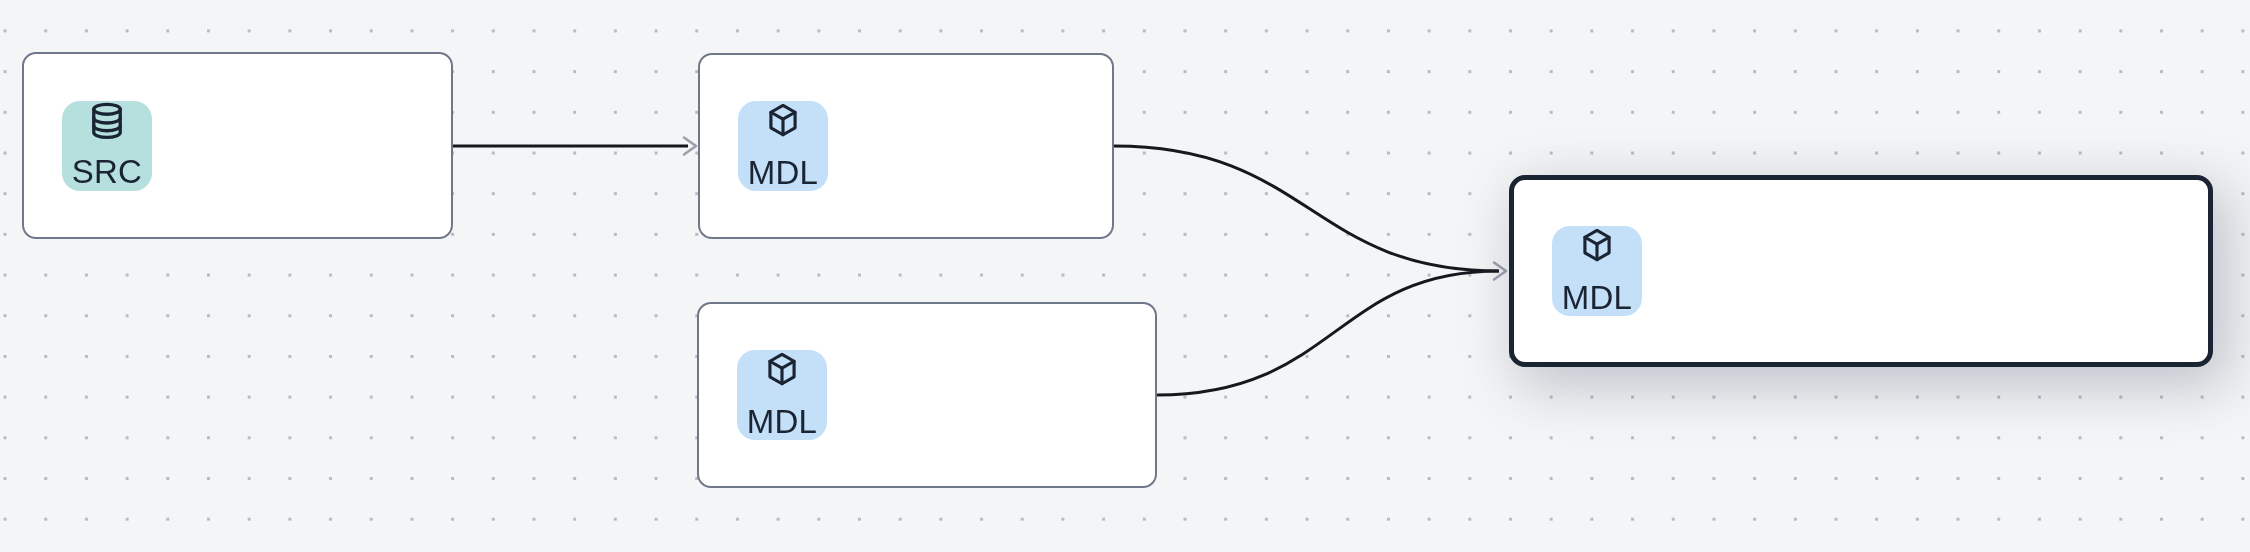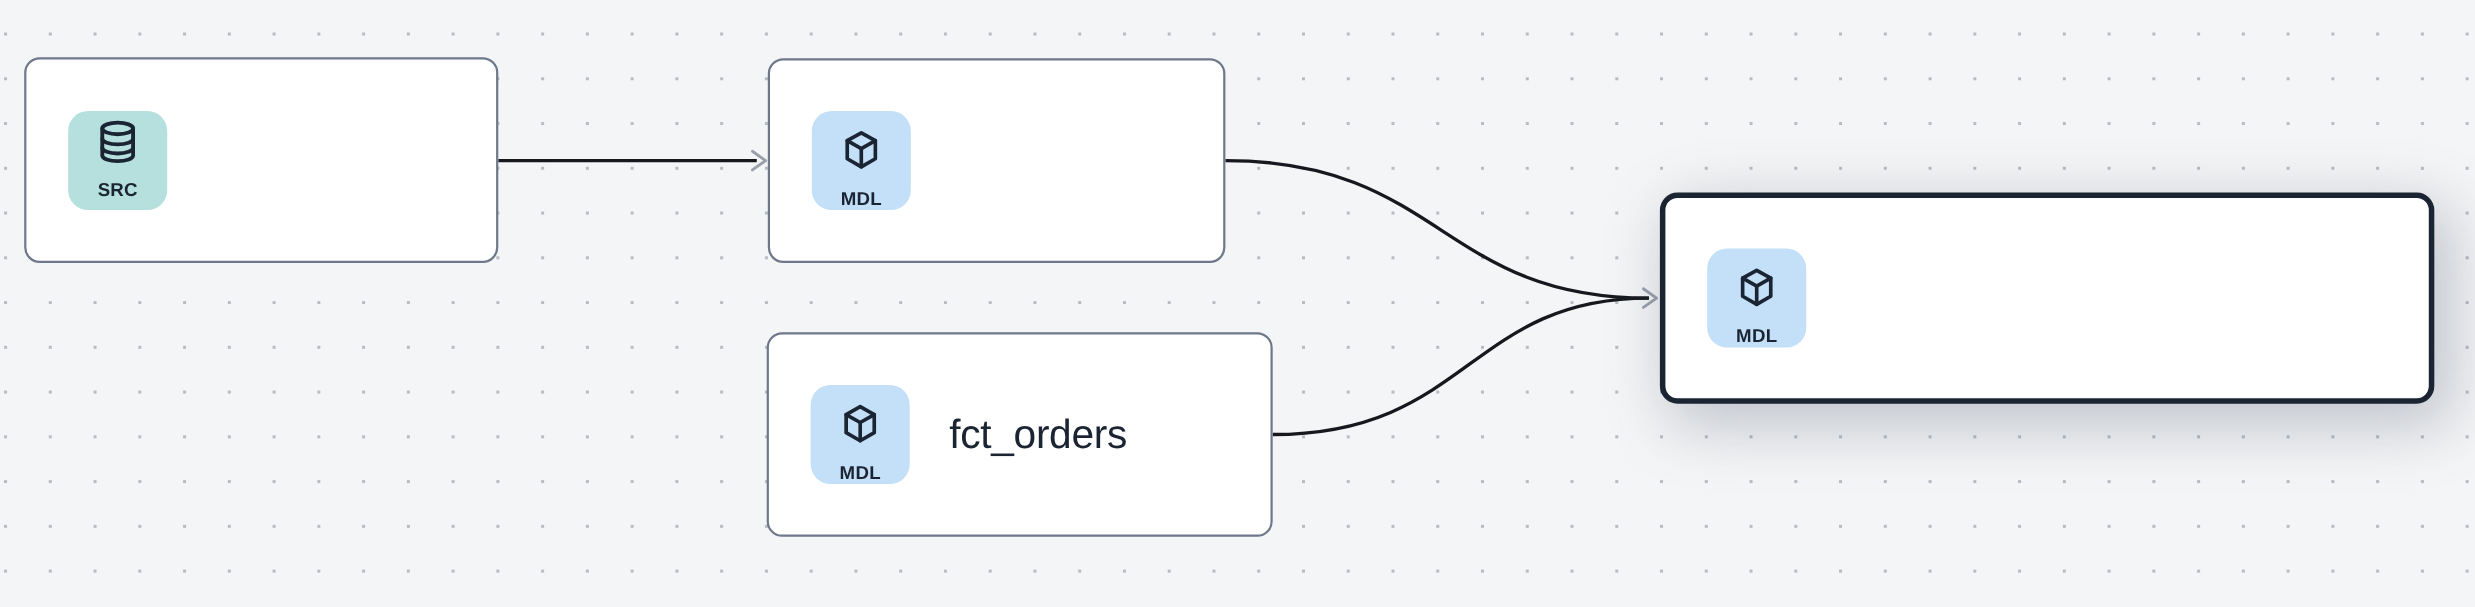--- a/index.html
+++ b/index.html
@@ -56,21 +56,21 @@
   #node-agg-journey    { left: 1509px; top: 175px; width: 704px; height: 192px; }
 
   .badge {
     width: 90px; height: 90px; border-radius: 18px; flex: 0 0 auto;
     display: flex; flex-direction: column; align-items: center; justify-content: center;
   }
   .badge.src { background: var(--badge-src); }
   .badge.mdl { background: var(--badge-mdl); justify-content: flex-end; }
   .badge svg { width: 42px; height: 42px; display: block; }
   .badge-label {
-    font-size: 17px; font-weight: 700; line-height: 1.1; margin-top: 14px;
+    font-size: 33px; font-weight: 400; line-height: 1.1; margin-top: 14px;
     letter-spacing: 0.2px; color: var(--text);
   }
   .node-text { display: flex; flex-direction: column; justify-content: center; }
   .node-label {
     font-size: 37px; letter-spacing: -0.3px; line-height: 1.2;
     white-space: nowrap; color: var(--text);
   }
   .access-row { display: flex; align-items: center; gap: 10px; margin-top: 4px; }
   .access-row svg { width: 30px; height: 30px; display: block; }
   .access-label { font-size: 33px; line-height: 1.2; color: var(--text); }
@@ -114,21 +114,20 @@
   <div class="node" id="node-fct-orders">
     <div class="badge mdl">
       <svg viewBox="0 0 24 24" fill="none" stroke="#1b2433" stroke-width="1.9" stroke-linecap="round" stroke-linejoin="round">
         <path d="M12 2.7 L19.3 6.8 L12 10.9 L4.7 6.8 Z"></path>
         <path d="M4.7 6.8 V16.2 L12 20.4 L19.3 16.2 V6.8"></path>
         <path d="M12 10.9 V20.4"></path>
       </svg>
       <div class="badge-label">MDL</div>
     </div>
     <div class="node-text">
-      <div class="node-label">fct_orders</div>
     </div>
   </div>
 
   <div class="node selected" id="node-agg-journey">
     <div class="badge mdl">
       <svg viewBox="0 0 24 24" fill="none" stroke="#1b2433" stroke-width="1.9" stroke-linecap="round" stroke-linejoin="round">
         <path d="M12 2.7 L19.3 6.8 L12 10.9 L4.7 6.8 Z"></path>
         <path d="M4.7 6.8 V16.2 L12 20.4 L19.3 16.2 V6.8"></path>
         <path d="M12 10.9 V20.4"></path>
       </svg>

